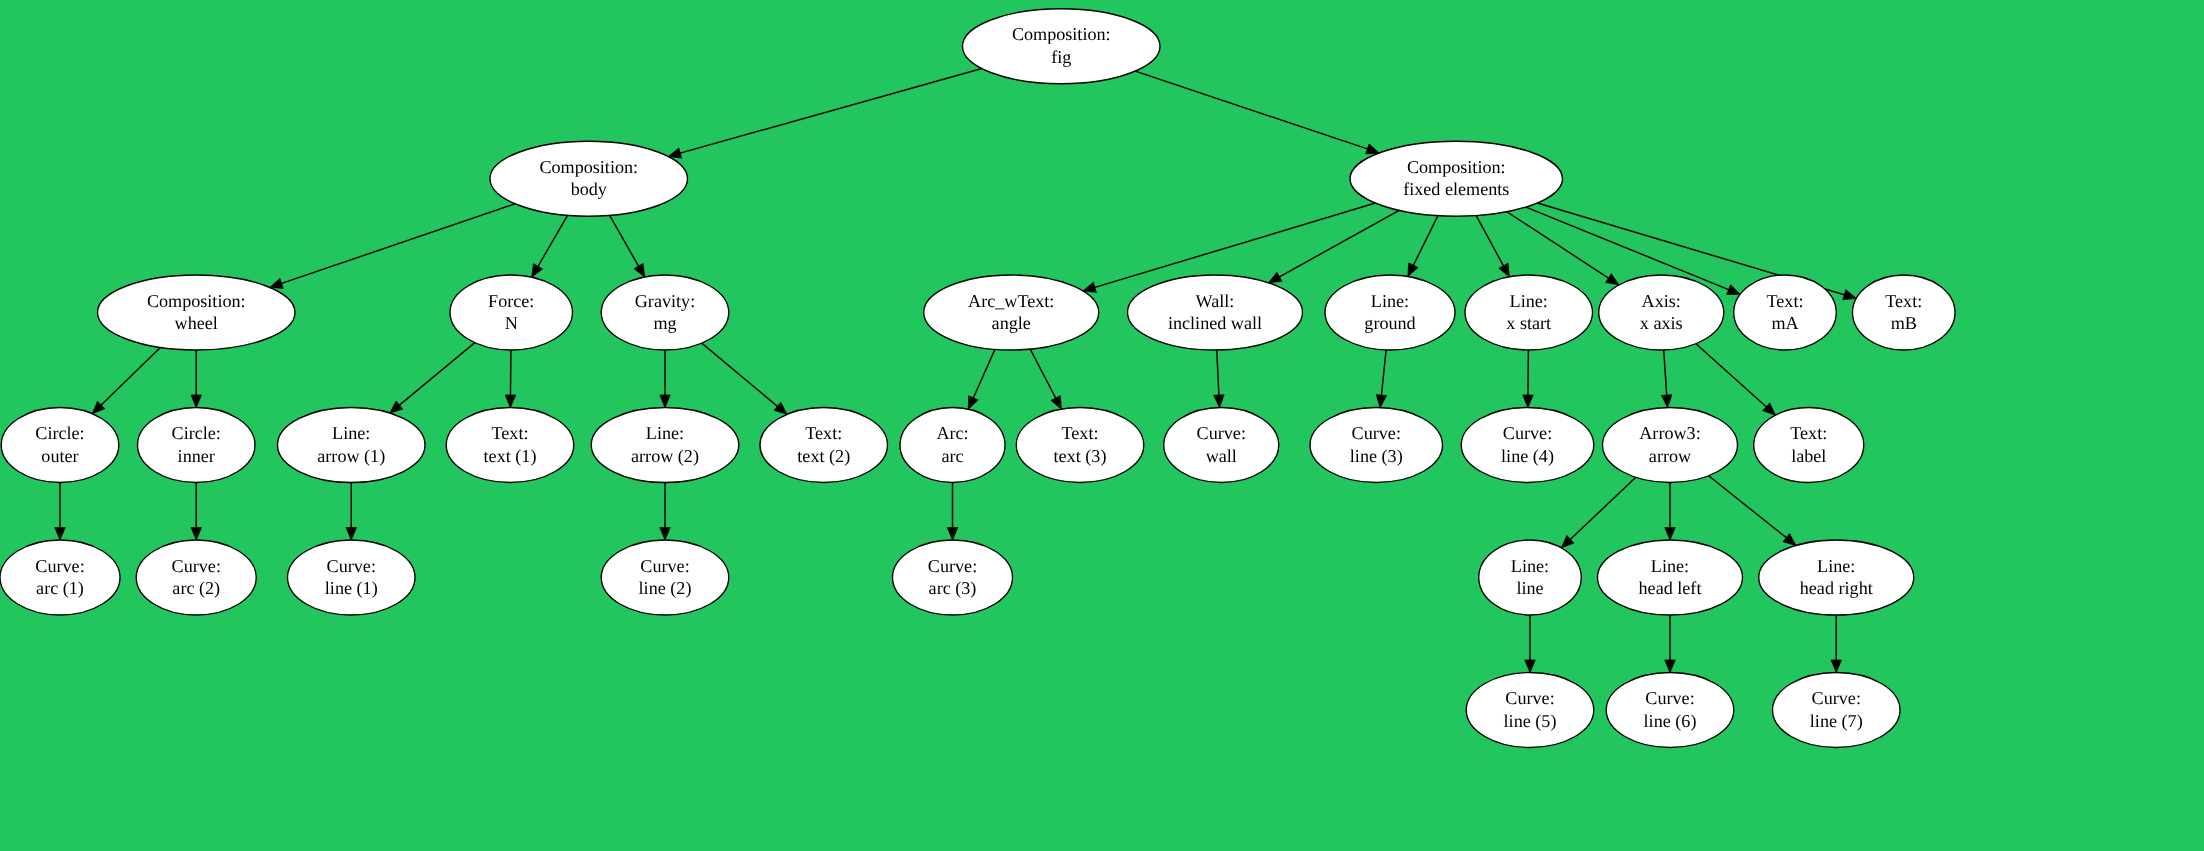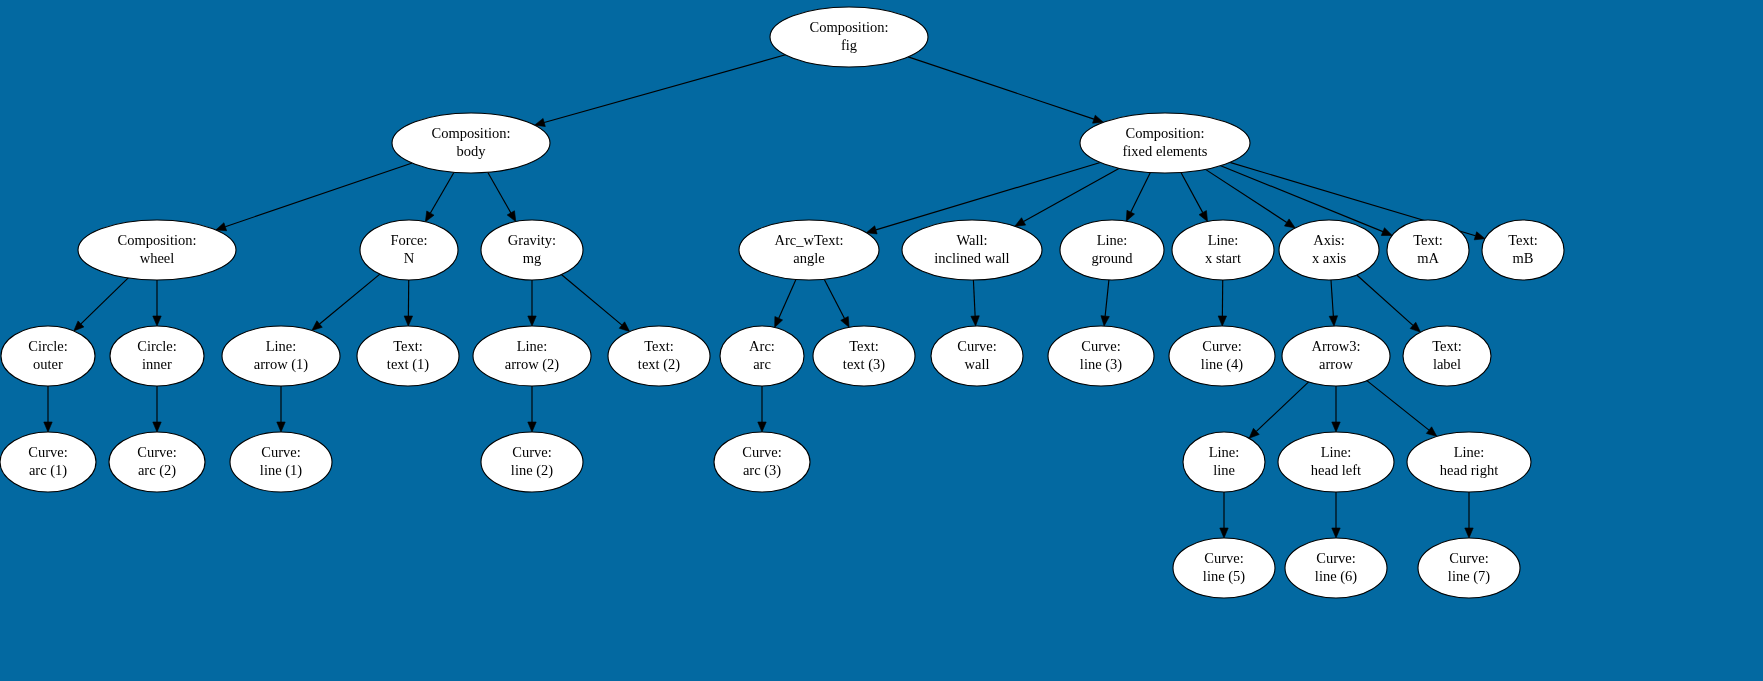--- a/index.html
+++ b/index.html
@@ -4,21 +4,21 @@
 <style>
   html, body {
     margin: 0;
     padding: 0;
     background: #ffffff;
   }
   #canvas {
     position: relative;
     width: 1763px;
     height: 681px;
-    background: #0369a1;
+    background: #22c55e;
     font-family: "Liberation Serif", "DejaVu Serif", serif;
     overflow: hidden;
   }
   svg#graph {
     display: block;
     width: 1763px;
     height: 681px;
   }
   .node-ellipse {
     fill: #ffffff;

